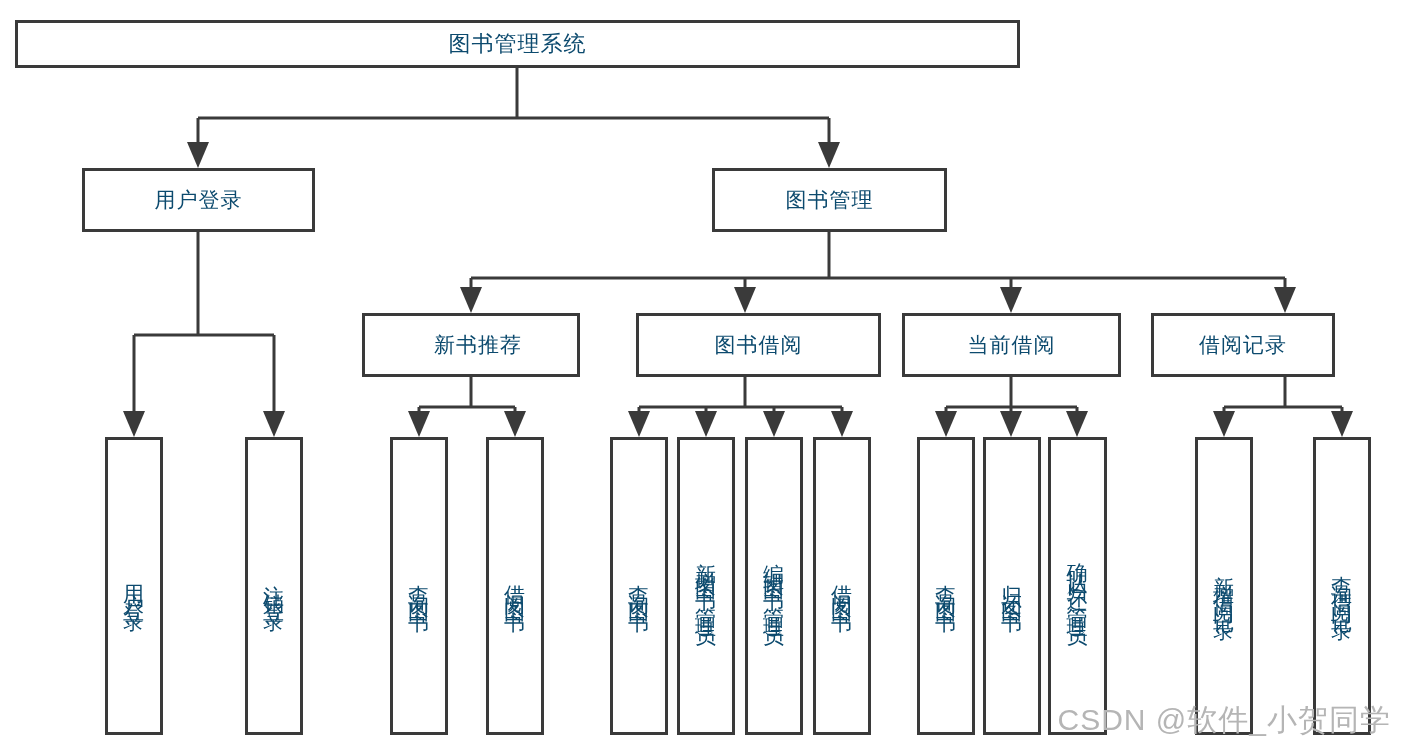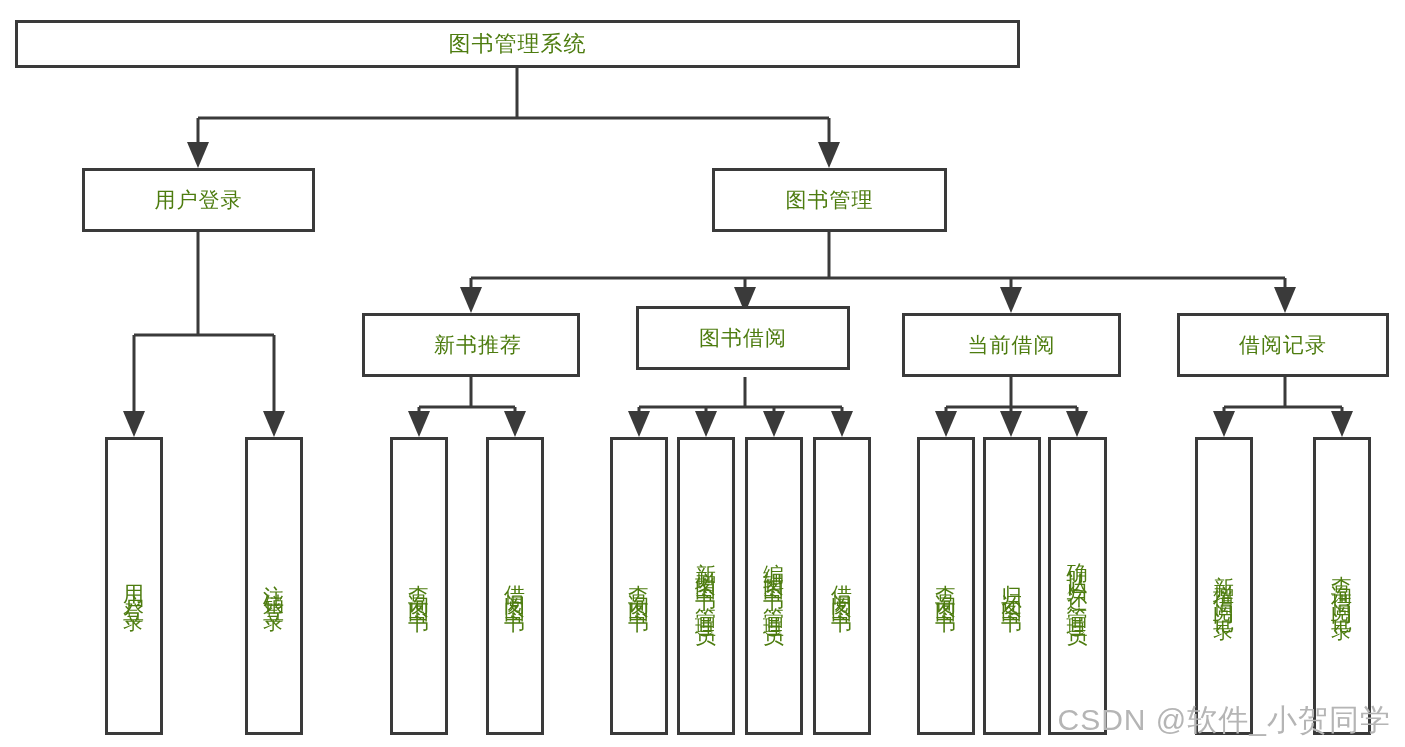--- a/index.html
+++ b/index.html
@@ -12,21 +12,21 @@
   }
   .wires{position:absolute;left:0;top:0;width:1405px;height:747px;}
   .wires path{stroke:#3a3a3a;stroke-width:3;fill:none;}
   .wires polygon{fill:#3a3a3a;stroke:none;}
   .box{
     position:absolute;
     box-sizing:border-box;
     border:3px solid #3a3a3a;
     background:#ffffff;
     display:flex;align-items:center;justify-content:center;
-    color:#4d7c0f;
+    color:#0c4a6e;
   }
   .h-label{font-size:21px;letter-spacing:1px;white-space:nowrap;}
   .root-label{font-size:22px;}
   .v-box .v-label{
     writing-mode:vertical-rl;
     text-orientation:mixed;
     font-size:21px;
     line-height:1;
     letter-spacing:9px;
     white-space:nowrap;
@@ -85,27 +85,27 @@
   <div class="box" style="left:82px;top:168px;width:233px;height:64px;">
     <span class="h-label">用户登录</span>
   </div>
   <div class="box" style="left:712px;top:168px;width:235px;height:64px;">
     <span class="h-label">图书管理</span>
   </div>
 
   <div class="box" style="left:362px;top:313px;width:218px;height:64px;padding-left:14px;">
     <span class="h-label">新书推荐</span>
   </div>
-  <div class="box" style="left:636px;top:306px;width:214px;height:64px;">
+  <div class="box" style="left:636px;top:313px;width:245px;height:64px;">
     <span class="h-label">图书借阅</span>
   </div>
   <div class="box" style="left:902px;top:313px;width:219px;height:64px;">
     <span class="h-label">当前借阅</span>
   </div>
-  <div class="box" style="left:1177px;top:313px;width:212px;height:64px;">
+  <div class="box" style="left:1151px;top:313px;width:184px;height:64px;">
     <span class="h-label">借阅记录</span>
   </div>
 
   <div class="box v-box" style="left:105px;top:437px;width:58px;height:298px;">
     <span class="v-label">用户登录</span>
   </div>
   <div class="box v-box" style="left:245px;top:437px;width:58px;height:298px;">
     <span class="v-label">注销登录</span>
   </div>
 

